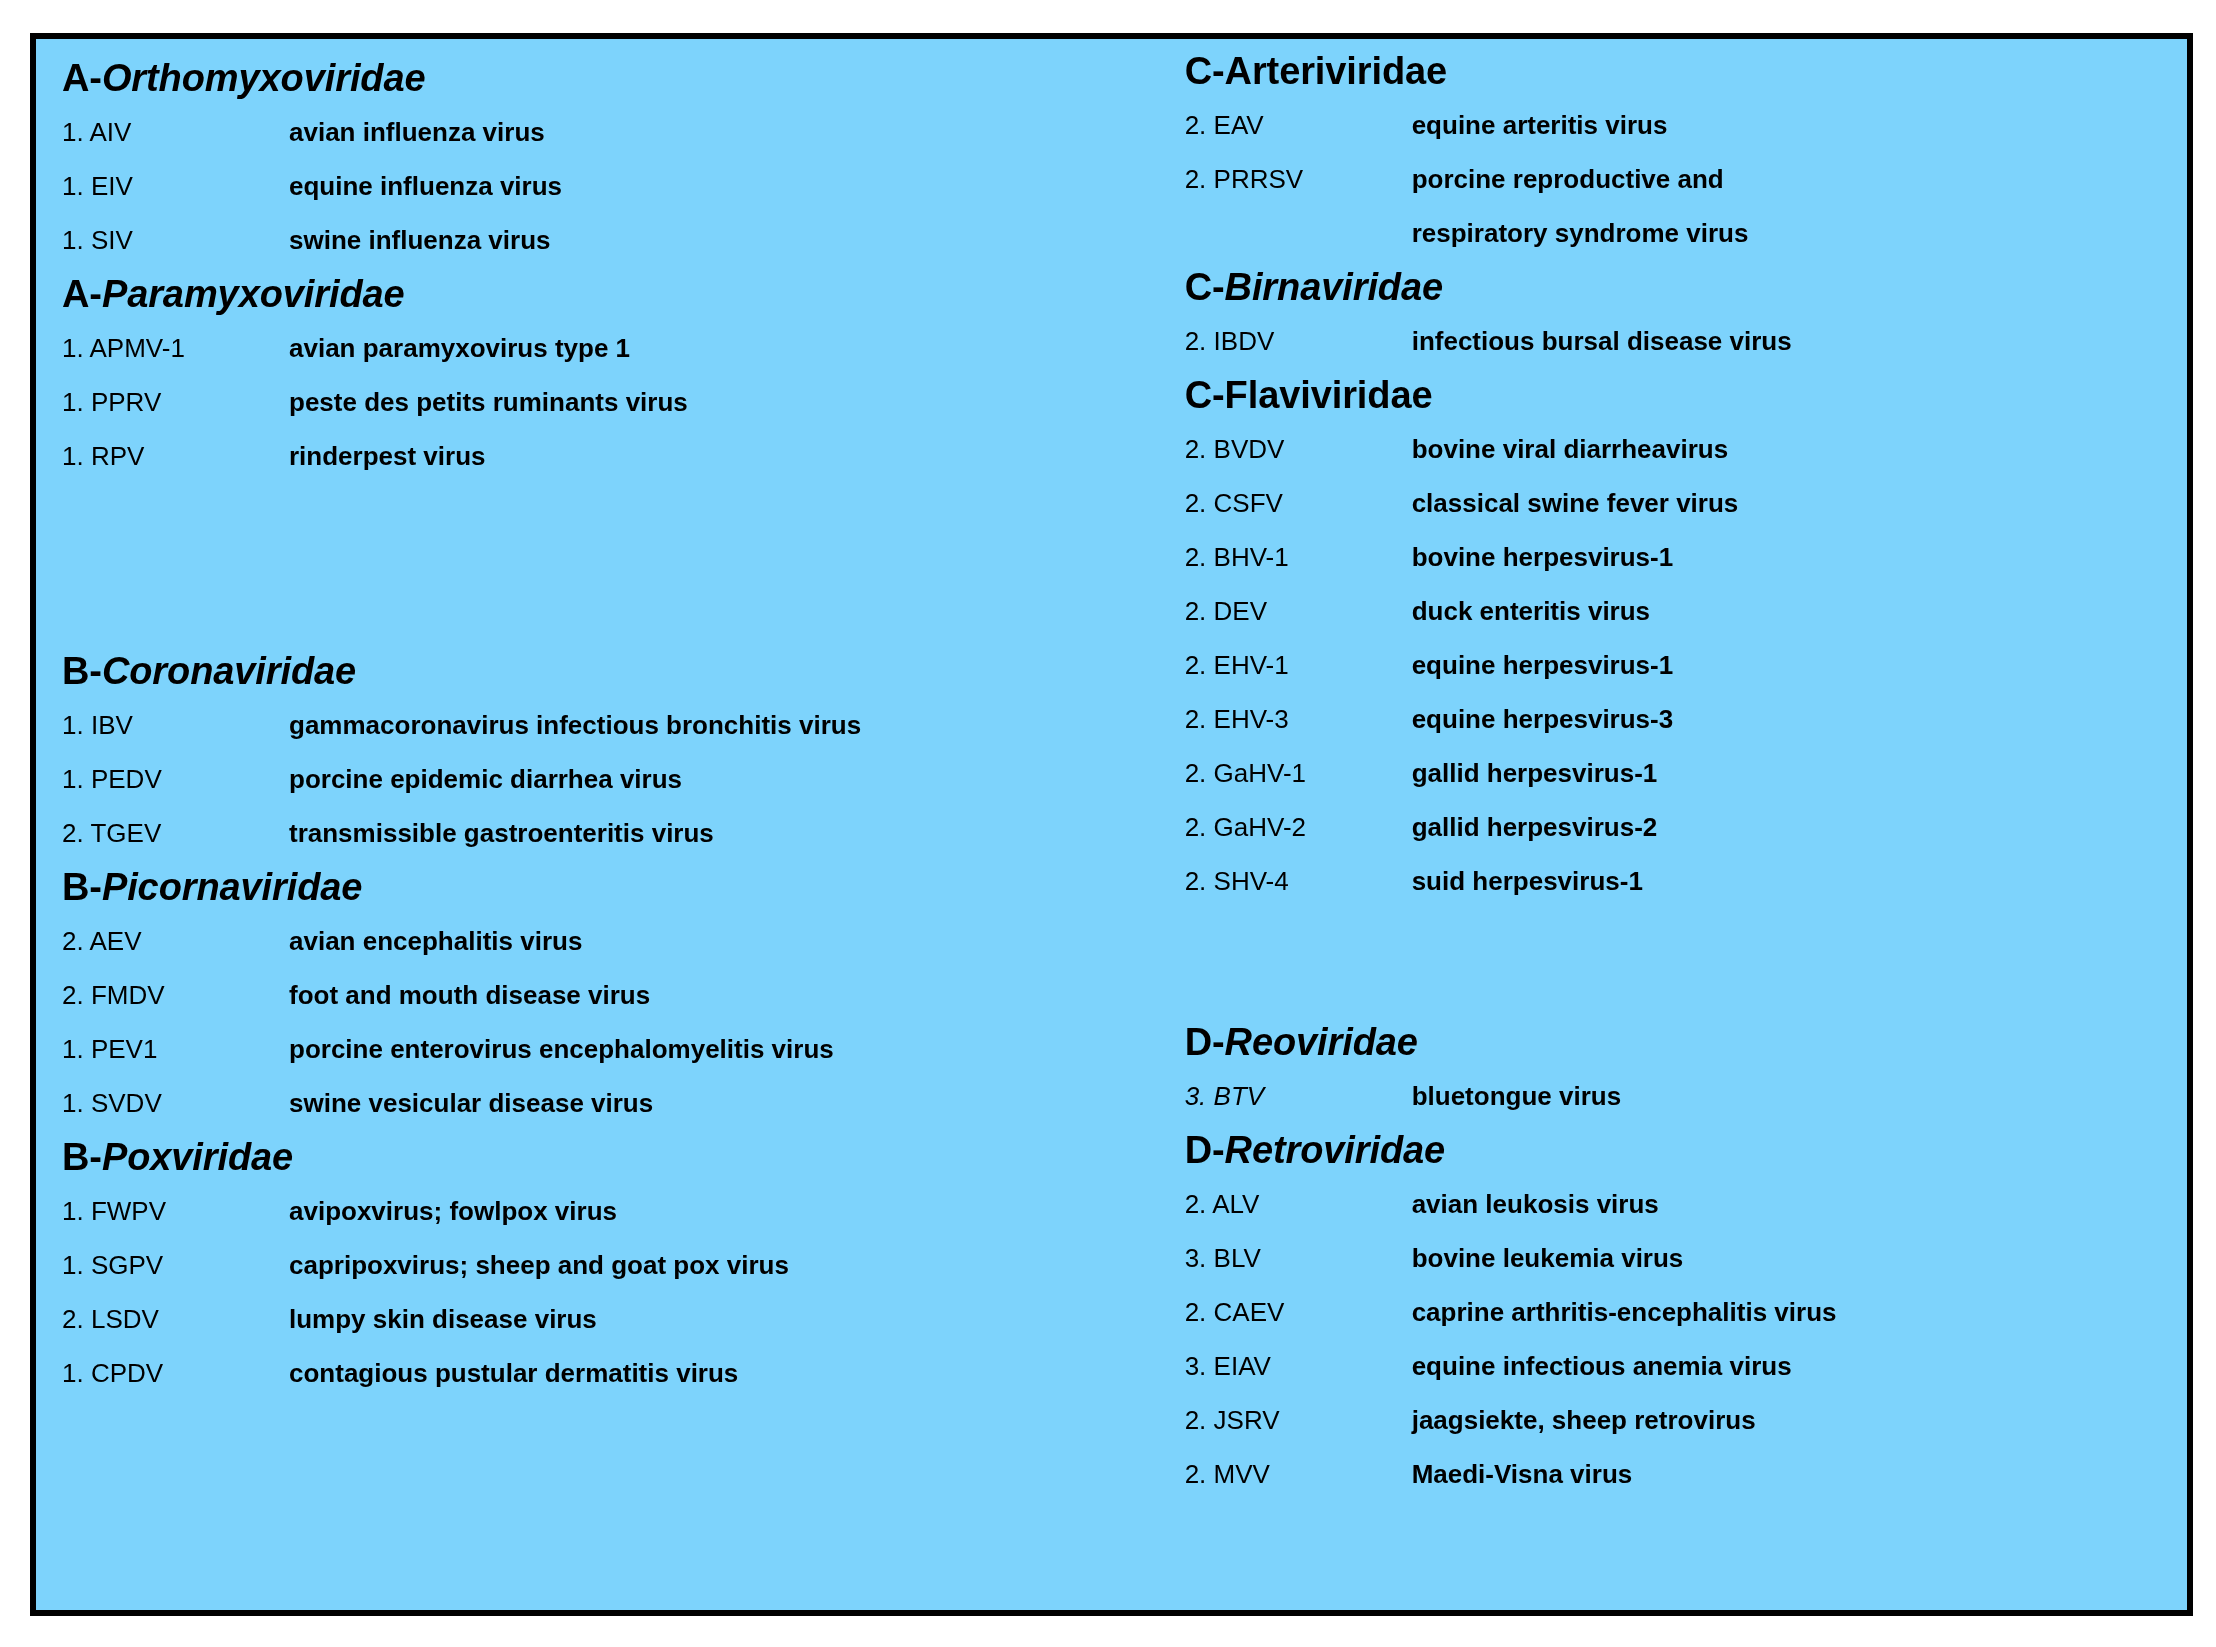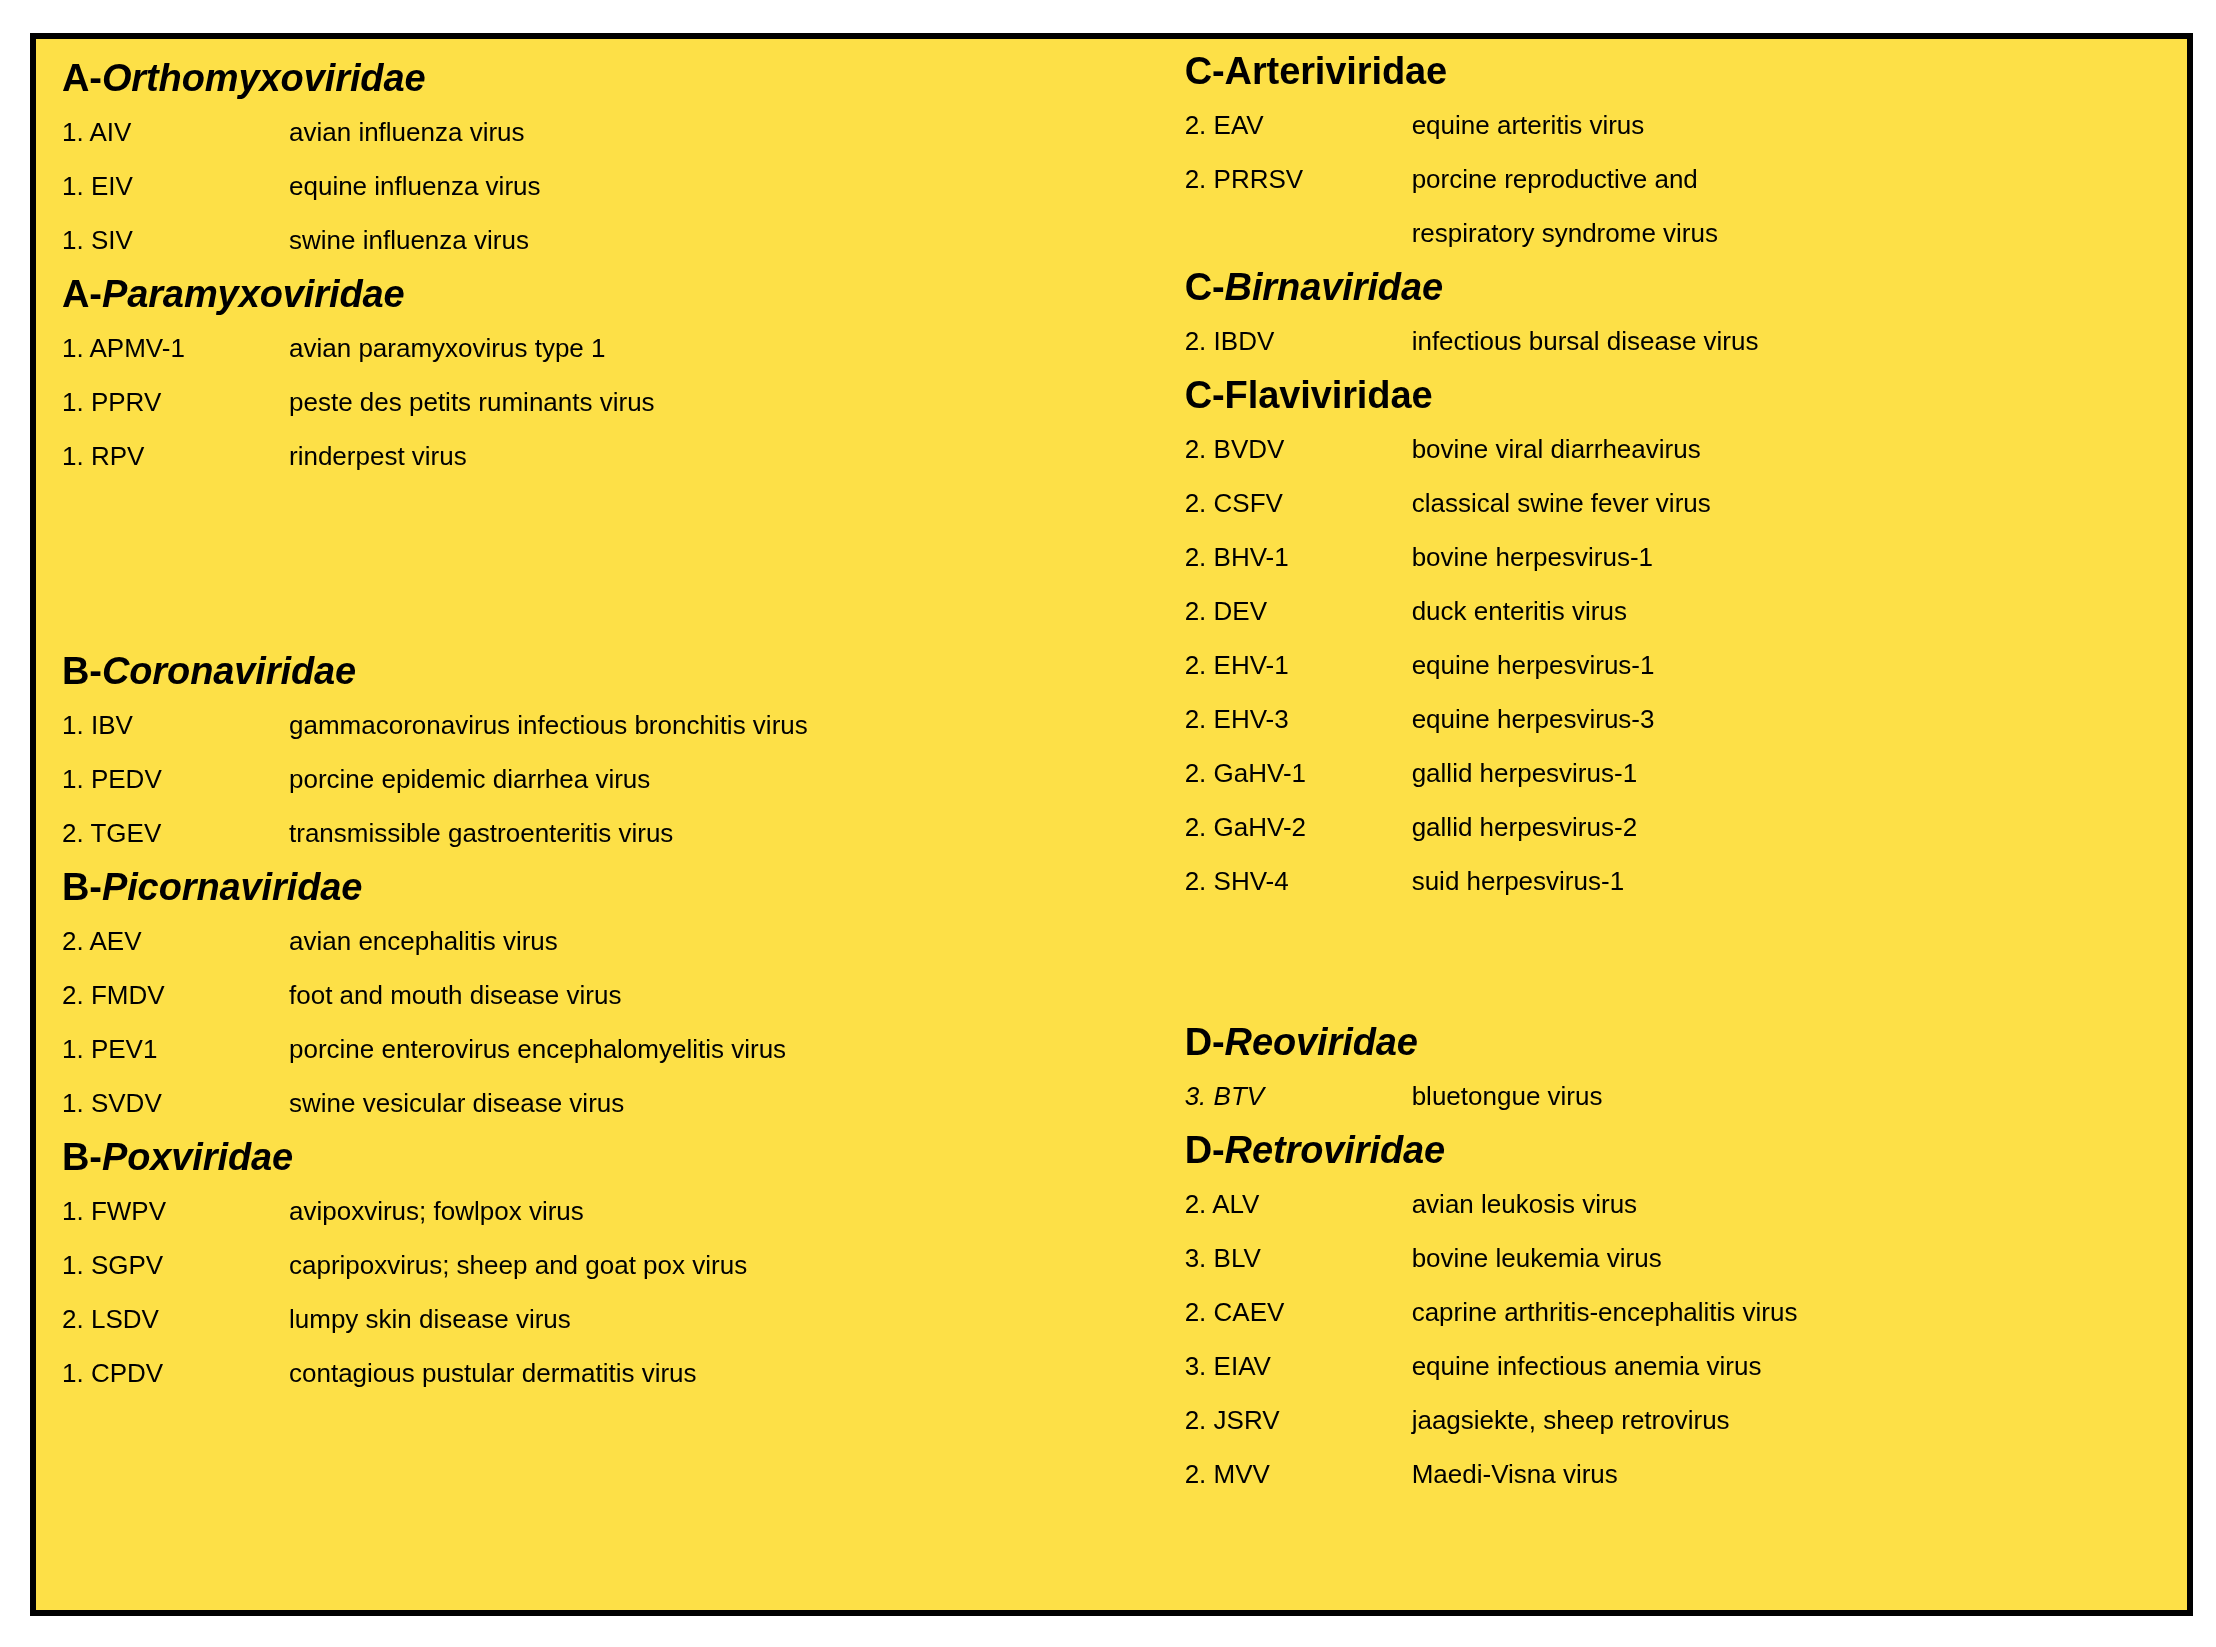--- a/index.html
+++ b/index.html
@@ -16,21 +16,21 @@
     overflow: hidden;
   }
   #figure-frame {
     position: absolute;
     left: 30px;
     top: 33px;
     width: 2163px;
     height: 1583px;
     border: 6.2px solid #000000;
     box-sizing: border-box;
-    background: #fde047;
+    background: #7dd3fc;
   }
   #columns {
     position: absolute;
     left: 0;
     top: 0;
     right: 0;
     bottom: 0;
     display: flex;
     flex-direction: row;
     align-items: flex-start;
@@ -77,21 +77,21 @@
   .virus-code {
     width: 227px;
     flex: 0 0 227px;
     font-weight: normal;
   }
   .virus-code.italic-code {
     font-style: italic;
   }
   .virus-desc {
     flex: 1 1 auto;
-    font-weight: normal;
+    font-weight: bold;
   }
   .virus-row.continuation .virus-code {
     visibility: hidden;
   }
   .gap-2 {
     height: 107px;
   }
   .gap-3 {
     height: 161px;
   }

